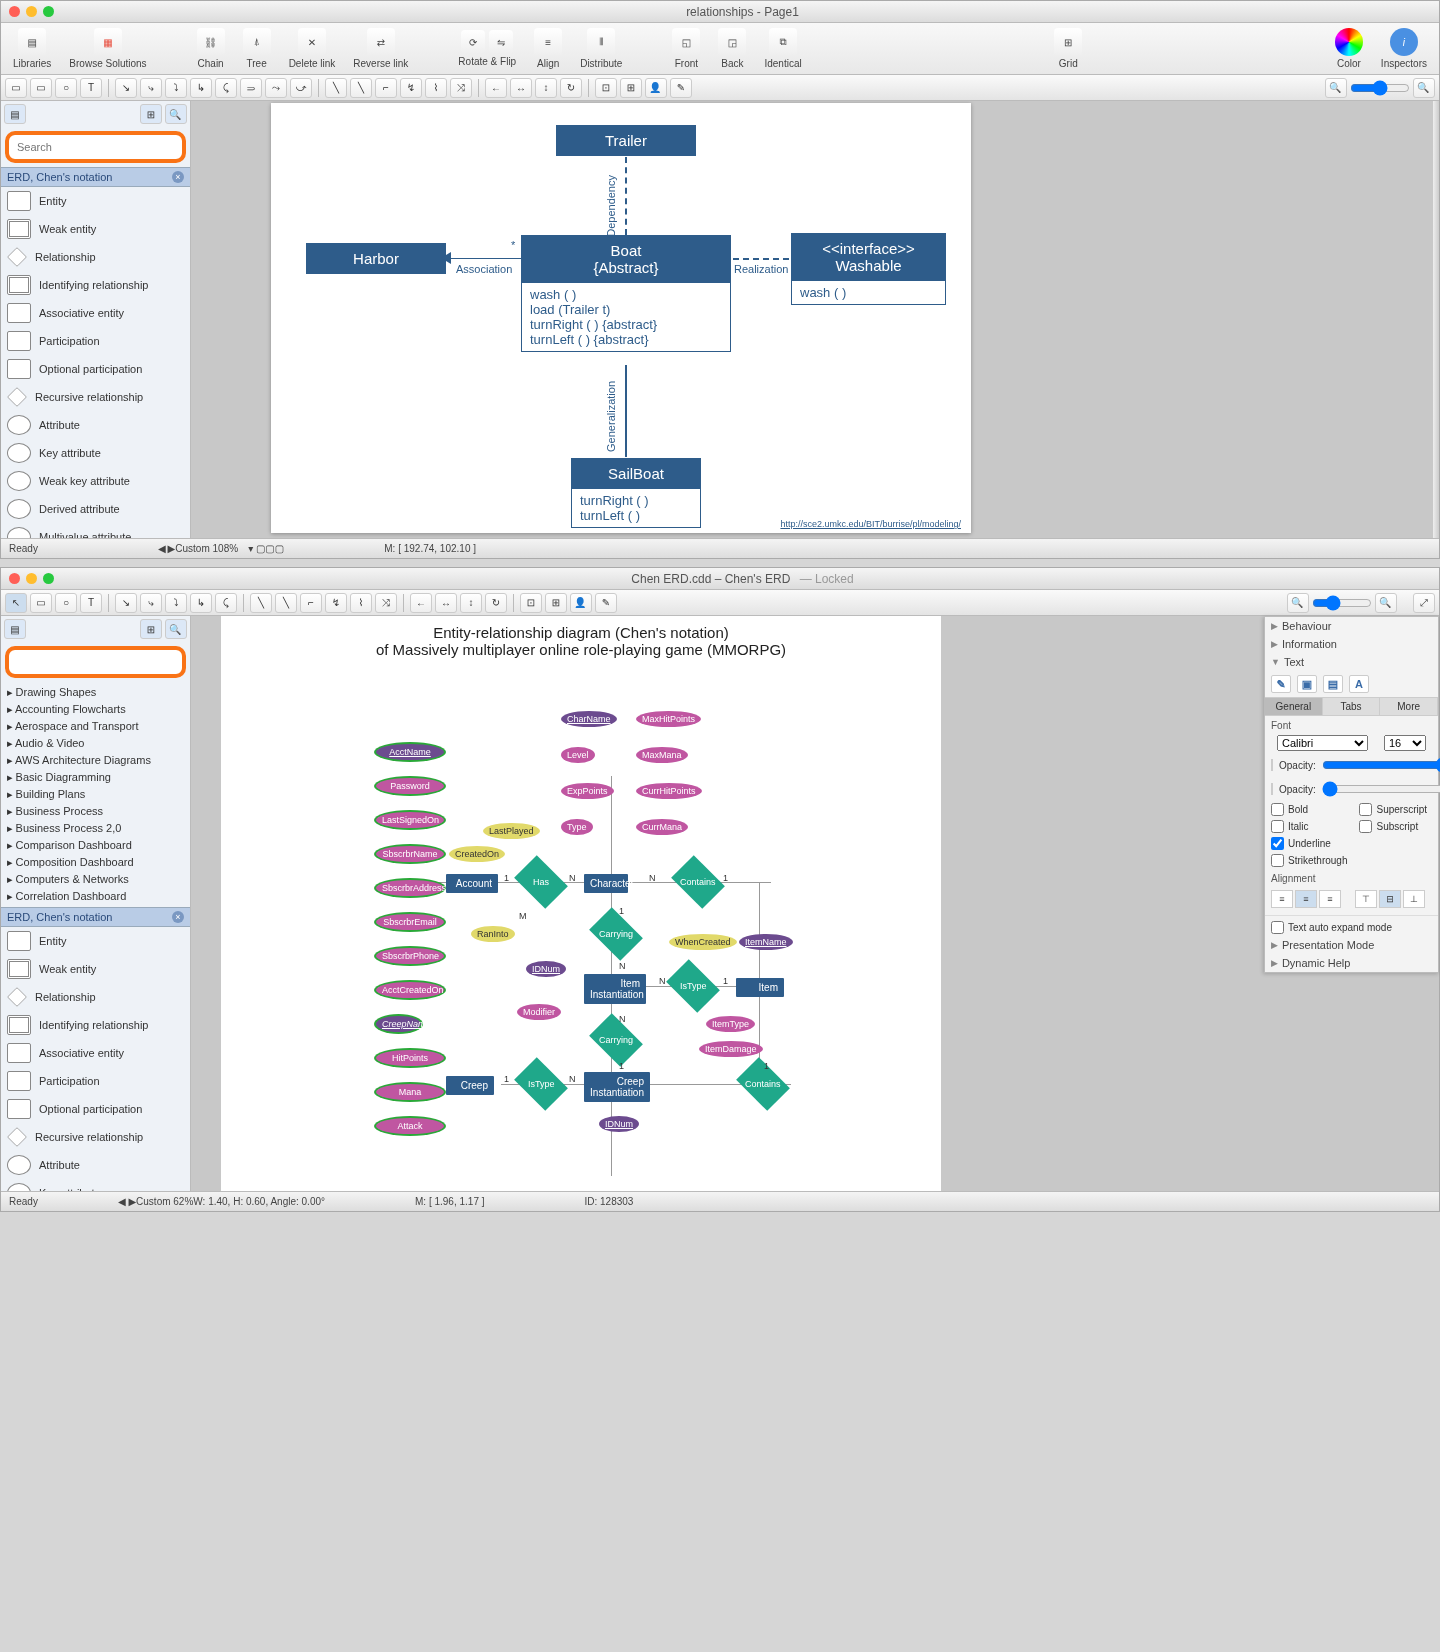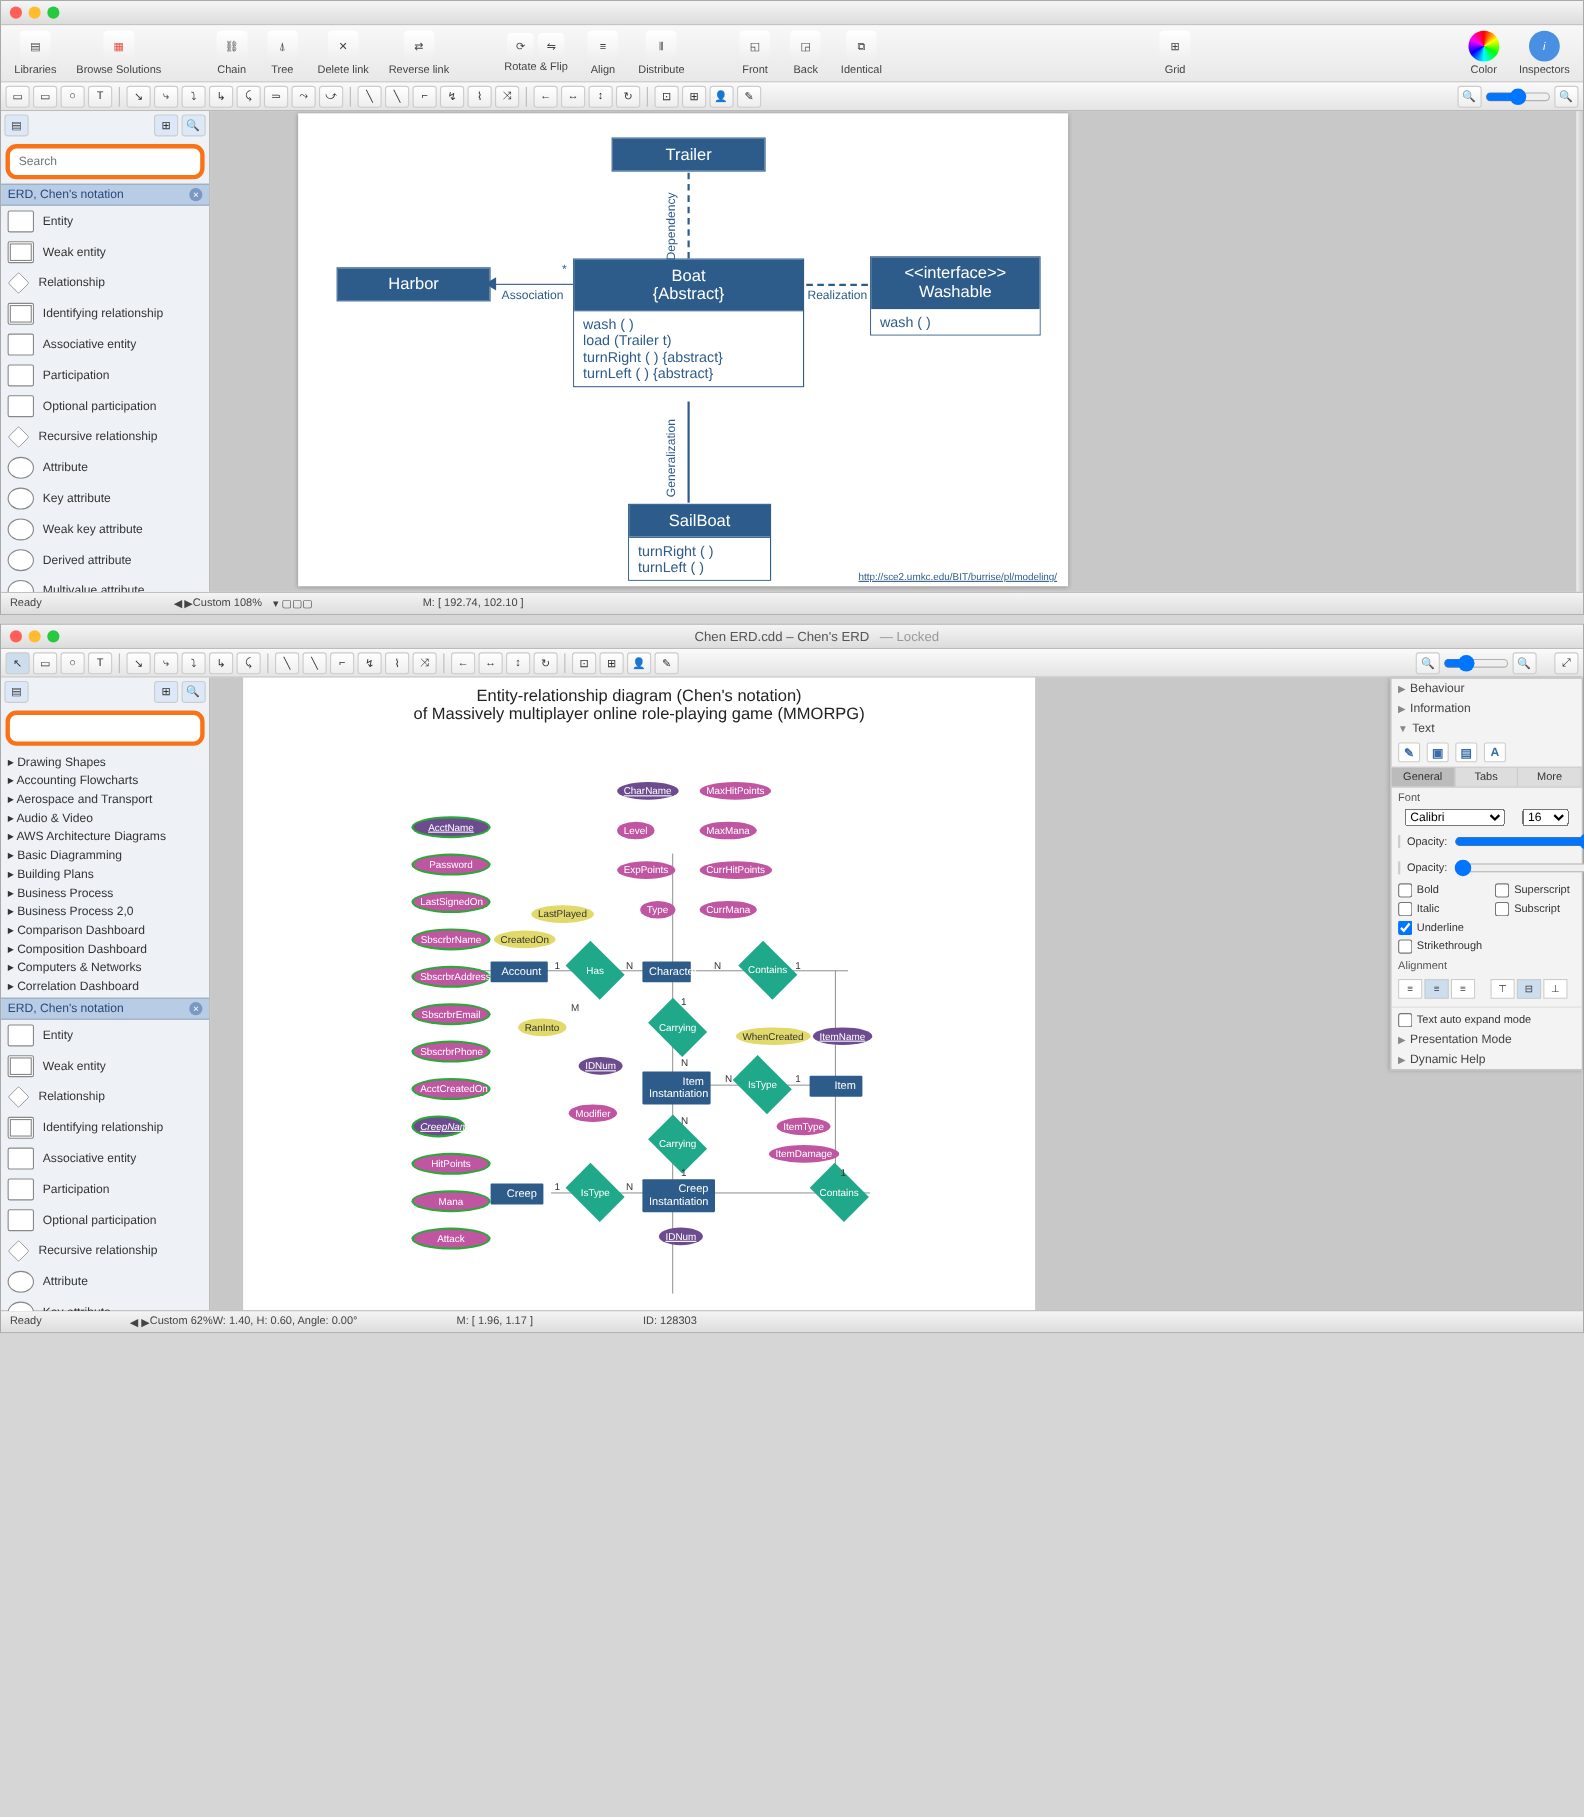--- a/index.html
+++ b/index.html
@@ -82,20 +82,21 @@
 </head>
 <body>
 
 <div class="window">
   <div class="titlebar">
     <div class="traffic">
       <div class="tl r"></div>
       <div class="tl y"></div>
       <div class="tl g"></div>
     </div>
+    <div class="title">relationships - Page1</div>
   </div>
   <div class="toolbar">
     <div class="tbitem">
         <div class="tbicon">▤</div>
         <span>Libraries</span>
       </div>
     <div class="tbitem">
         <div class="tbicon" style="color:#e74c3c">▦</div>
         <span>Browse Solutions</span>
       </div>
@@ -467,21 +468,21 @@
             <div class="attr sel prp" style="text-decoration: underline; left: 155px; top: 400px; width: 45px; font-style: italic;">CreepName</div>
             <div class="attr sel" style="left: 155px; top: 434px; width: 68px;">HitPoints</div>
             <div class="attr sel" style="left: 155px; top: 468px; width: 68px;">Mana</div>
             <div class="attr sel" style="left: 155px; top: 502px; width: 68px;">Attack</div>
           </div>
 
         <div id="charattrs">
             <div class="attr prp" style="text-decoration: underline; left: 340px; top: 95px;">CharName</div>
             <div class="attr" style="left: 340px; top: 131px; text-align: right;">Level</div>
             <div class="attr" style="left: 340px; top: 167px;">ExpPoints</div>
-            <div class="attr" style="left: 340px; top: 203px; margin-left: 21px;">Type</div>
+            <div class="attr" style="left: 340px; top: 203px;">Type</div>
           </div>
         <div id="charattrs2">
             <div class="attr" style="left: 415px; top: 95px;">MaxHitPoints</div>
             <div class="attr" style="left: 415px; top: 131px;">MaxMana</div>
             <div class="attr" style="left: 415px; top: 167px;">CurrHitPoints</div>
             <div class="attr" style="left: 415px; top: 203px;">CurrMana</div>
           </div>
 
         <div class="entity" style="left:225px;top:258px;width:52px">Account</div>
         <div class="entity" style="left:363px;top:258px;width:44px">Character</div>

